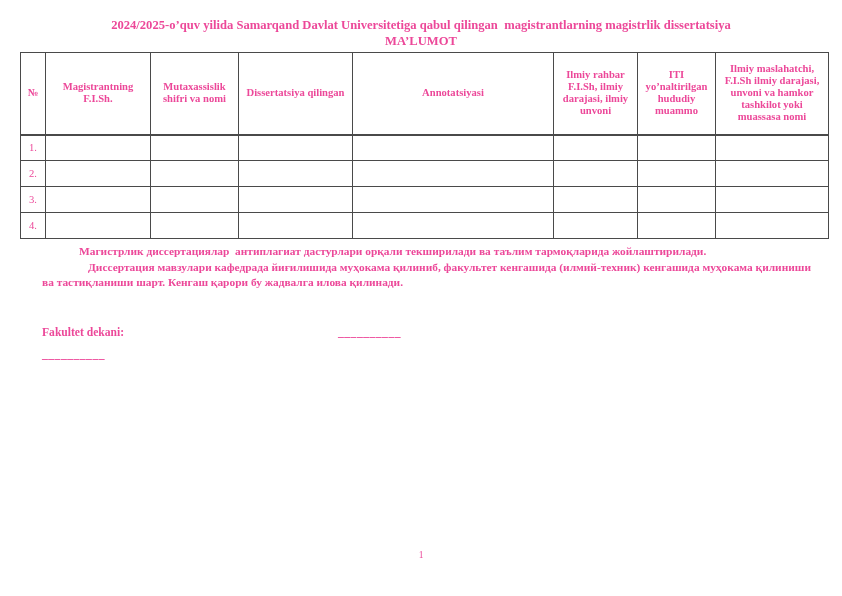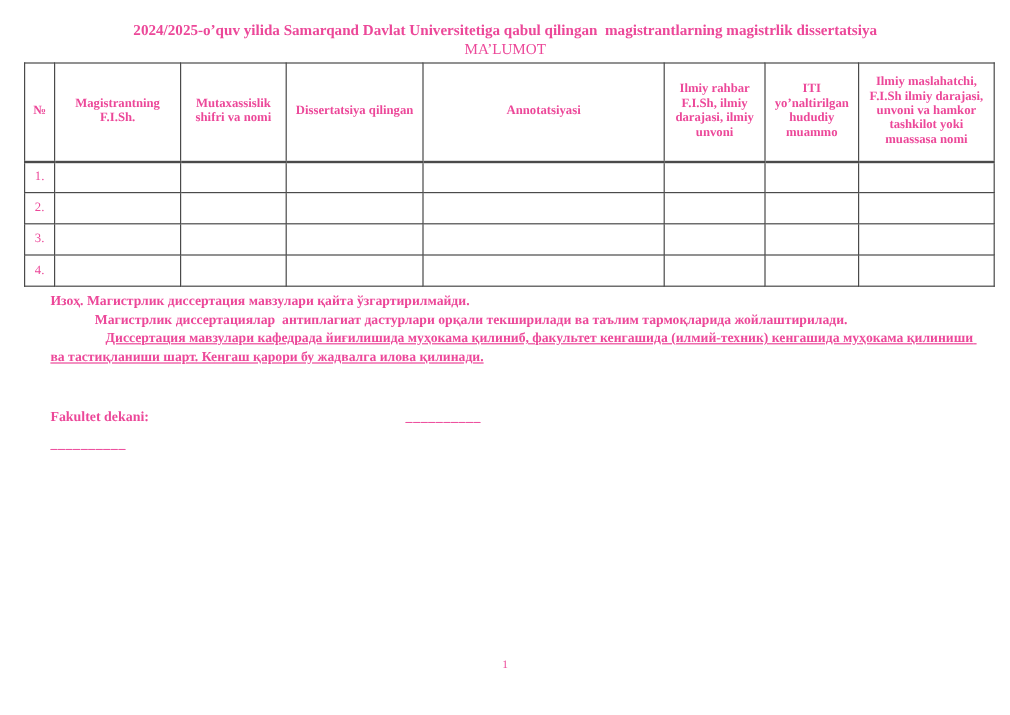--- a/index.html
+++ b/index.html
@@ -17,21 +17,21 @@
   .doc-title {
     padding-top: 16px;
     text-align: center;
     font-weight: bold;
     font-size: 12.6px;
     line-height: 18px;
     white-space: pre-wrap;
   }
   .doc-subtitle {
     text-align: center;
-    font-weight: normal;
+    font-weight: bold;
     font-size: 12.6px;
     line-height: 15px;
   }
   table.main-table {
     border-collapse: collapse;
     table-layout: fixed;
     margin: 3px 14px 0 20px;
     width: 808px;
   }
   table.main-table th, table.main-table td {
@@ -59,21 +59,21 @@
   col.c-iti  { width: 78px; }
   col.c-cons { width: 113px; }
   .notes {
     margin: 5px 20px 0 42px;
     font-weight: bold;
     font-size: 11.4px;
     line-height: 15.5px;
   }
   .notes p { white-space: pre-wrap; }
   .notes p.indent-2 { text-indent: 37px; }
-  .notes p.indent-3 { text-indent: 46px; text-decoration: underline; }
+  .notes p.indent-3 { text-indent: 46px; }
   .signatures { margin: 26px 0 0 42px; font-weight: bold; font-size: 11.6px; }
   .sig-row { display: flex; align-items: flex-end; height: 22px; }
   .sig-label { width: 296px; }
   .sig-blank { font-weight: bold; letter-spacing: 0.5px; }
   .page-number {
     position: absolute;
     left: 0; right: 0;
     bottom: 36px;
     text-align: center;
     font-size: 9.5px;
@@ -150,21 +150,20 @@
         <td></td>
         <td></td>
         <td></td>
         <td></td>
         <td></td>
       </tr>
     </tbody>
   </table>
 
   <div class="notes">
-    <p>Изоҳ. Магистрлик диссертация мавзулари қайта ўзгартирилмайди.</p>
     <p class="indent-2">Магистрлик диссертациялар  антиплагиат дастурлари орқали текширилади ва таълим тармоқларида жойлаштирилади.</p>
     <p class="indent-3">Диссертация мавзулари кафедрада йиғилишида муҳокама қилиниб, факультет кенгашида (илмий-техник) кенгашида муҳокама қилиниши ва тастиқланиши шарт. Кенгаш қарори бу жадвалга илова қилинади.</p>
   </div>
 
   <div class="signatures">
     <div class="sig-row">
       <span class="sig-label">Fakultet dekani:</span>
       <span class="sig-blank">__________</span>
     </div>
     <div class="sig-row">

